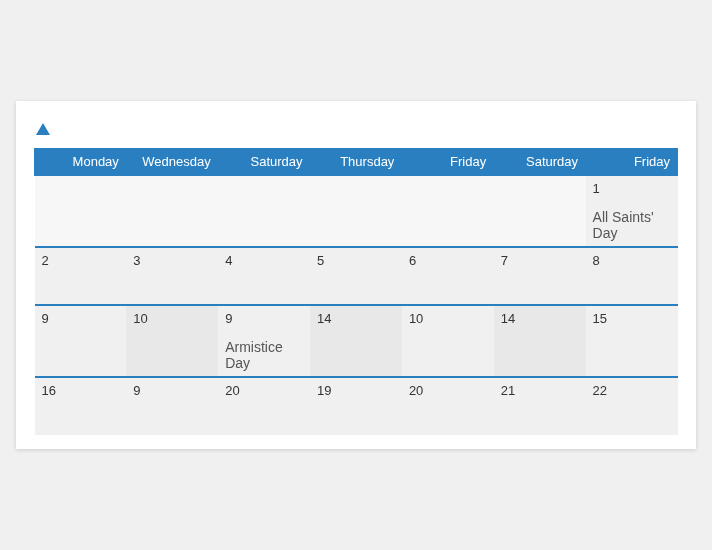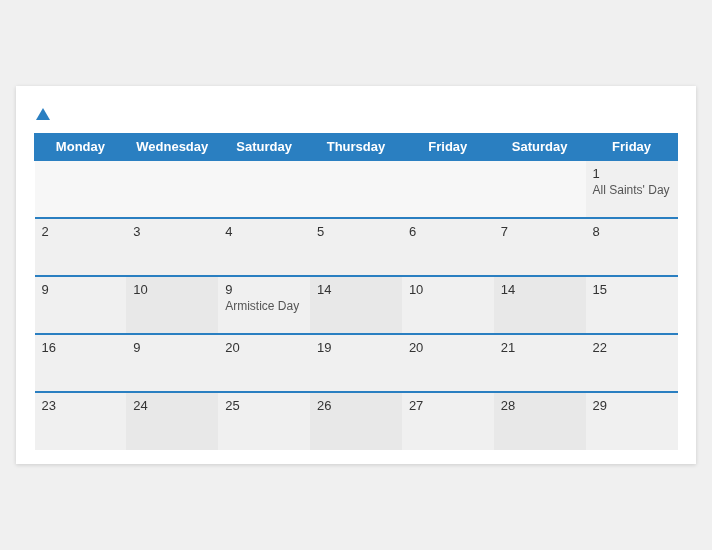--- a/index.html
+++ b/index.html
@@ -63,22 +63,22 @@
       min-width: 120px;
     }
     .calendar-grid {
       width: 100%;
       border-collapse: collapse;
     }
     .calendar-grid th {
       background: #2a7fc1;
       color: #fff;
       font-size: 13px;
-      font-weight: bold;
-      text-align: center;
+      font-weight: normal;
+      text-align: right;
       padding: 5px 7px;
       border: 1px solid #2a7fc1;
     }
     .calendar-grid td {
       vertical-align: top;
       padding: 5px 7px;
       font-size: 13px;
       color: #333;
       height: 58px;
       border-top: 2px solid #2a7fc1;
@@ -87,24 +87,24 @@
     }
     .calendar-grid td:nth-child(odd) {
       background: #f0f0f0;
     }
     .day-number {
       font-size: 13px;
       color: #333;
       display: block;
     }
     .holiday-name {
-      font-size: 12px;
+      font-size: 14px;
       color: #555;
       display: block;
-      margin-top: 2px;
+      margin-top: 13px;
     }
     
     .row-odd td { background: #efefef; }
     .row-even td { background: #f7f7f7; }
     .row-odd td:nth-child(even) { background: #e8e8e8; }
     .row-even td:nth-child(even) { background: #f0f0f0; }
   </style>
 </head>
 <body>
 
@@ -208,38 +208,15 @@
           <td>
             <span class="day-number">20</span>
           </td>
           <td>
             <span class="day-number">21</span>
           </td>
           <td>
             <span class="day-number">22</span>
           </td>
         </tr>
-        <tr class="row-odd">
-          <td>
-            <span class="day-number">23</span>
-          </td>
-          <td>
-            <span class="day-number">24</span>
-          </td>
-          <td>
-            <span class="day-number">25</span>
-          </td>
-          <td>
-            <span class="day-number">26</span>
-          </td>
-          <td>
-            <span class="day-number">27</span>
-          </td>
-          <td>
-            <span class="day-number">28</span>
-          </td>
-          <td>
-            <span class="day-number">29</span>
-          </td>
-        </tr>
       </tbody>
   </table>
 </div>
 
 </body></html>

